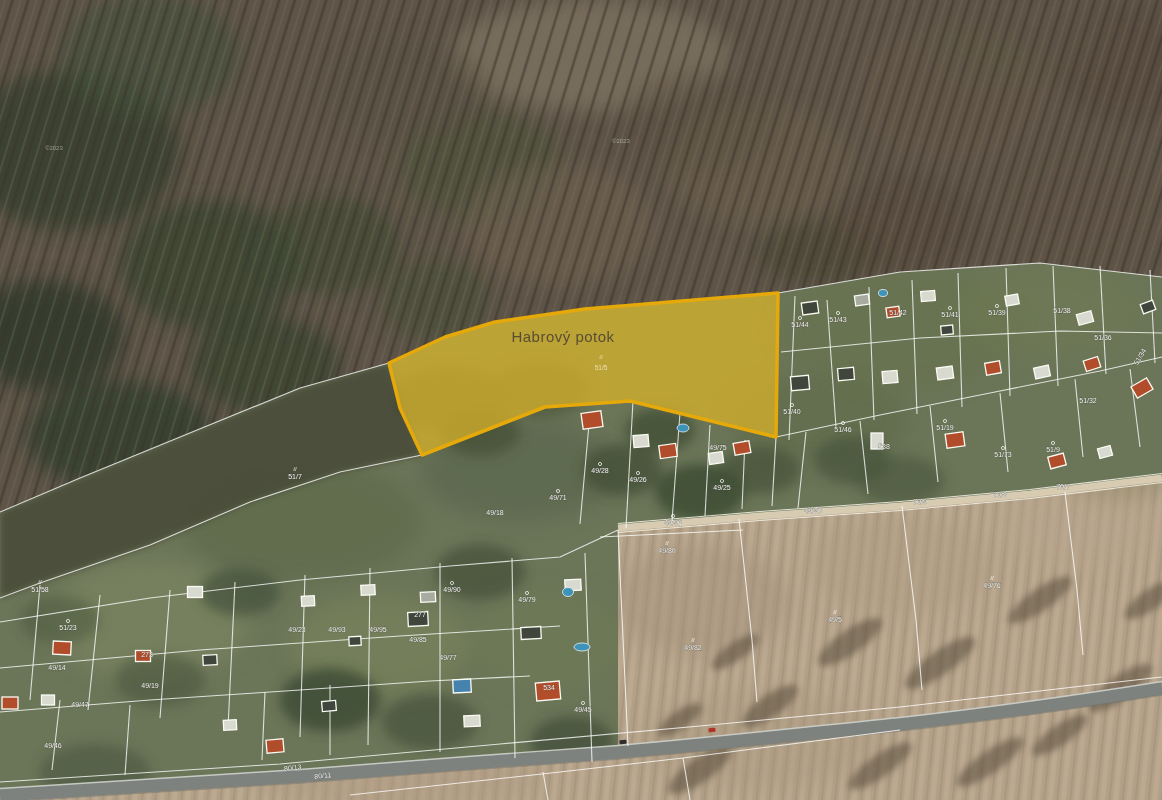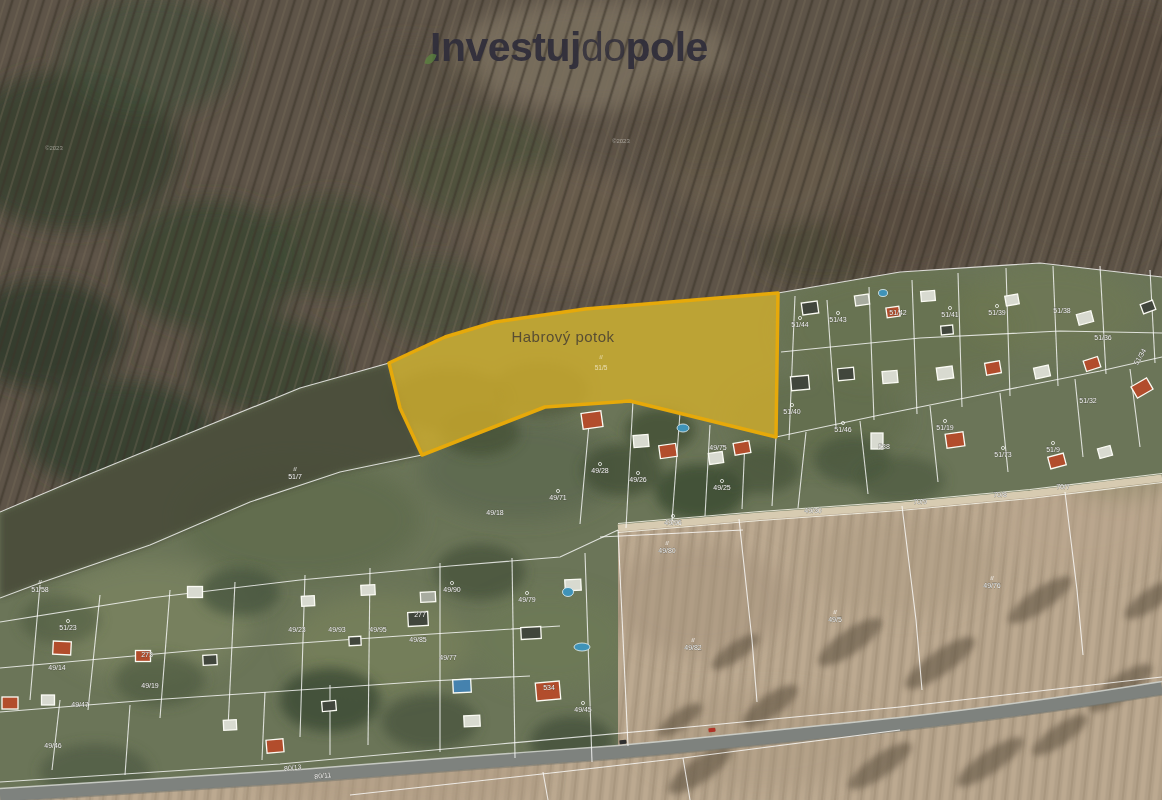--- a/index.html
+++ b/index.html
@@ -446,17 +446,14 @@
           <circle cx="673" cy="516" r="1.6" class="symcirc"></circle>
           <text x="673" y="525" class="plabel" text-anchor="middle">49/96</text>
         </g>
       </g>
   <g id="g-marks">
         <text x="45" y="150" class="wmark">©2023</text>
         <text x="612" y="143" class="wmark">©2023</text>
       </g>
 </svg>
 
-<div class="logo">
-  <span class="leaf"></span><span>Investuj</span><span class="mid">do</span><span>pole</span>
+
 </div>
 
-</div>
-
 </body></html>

